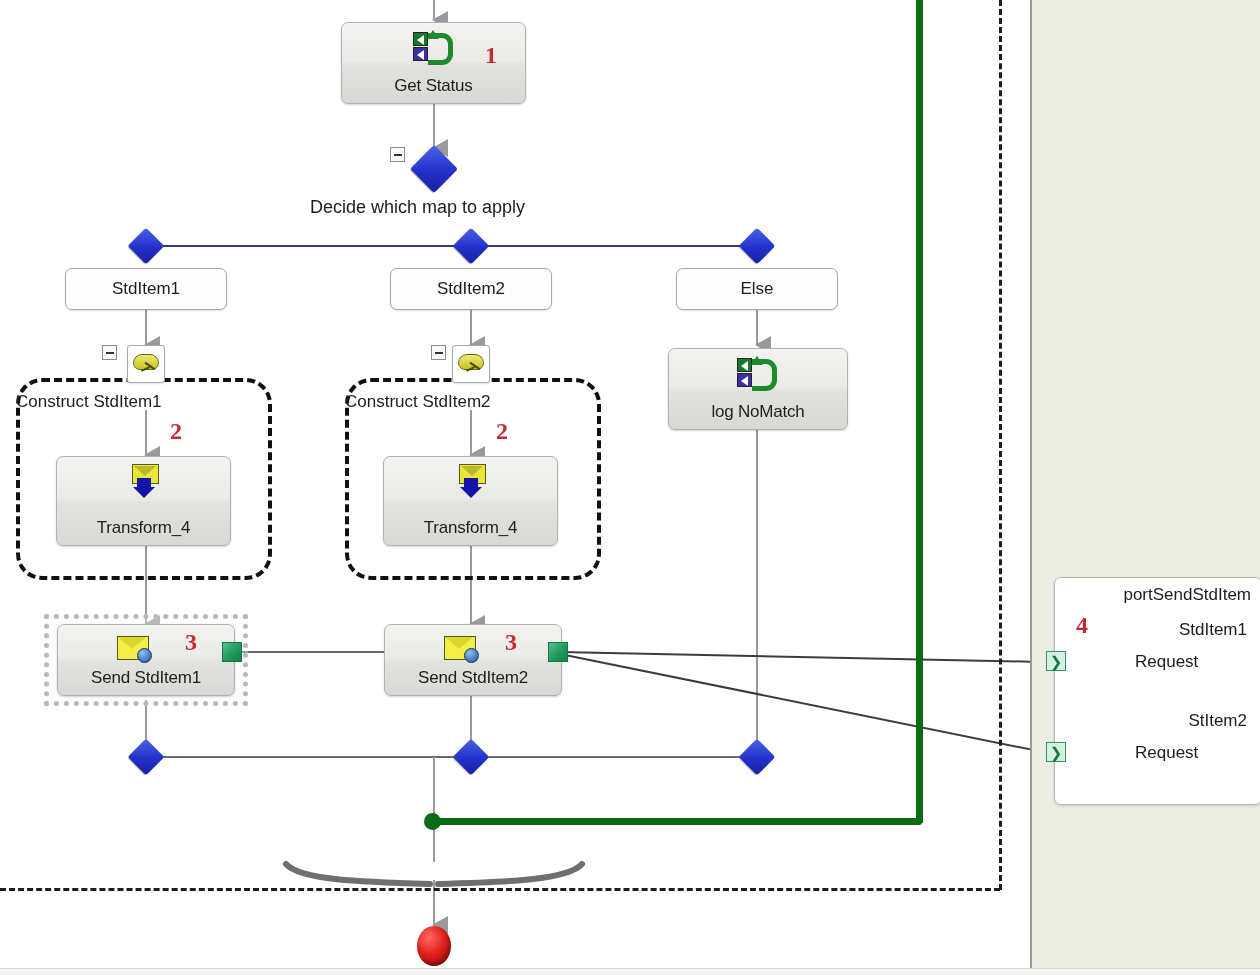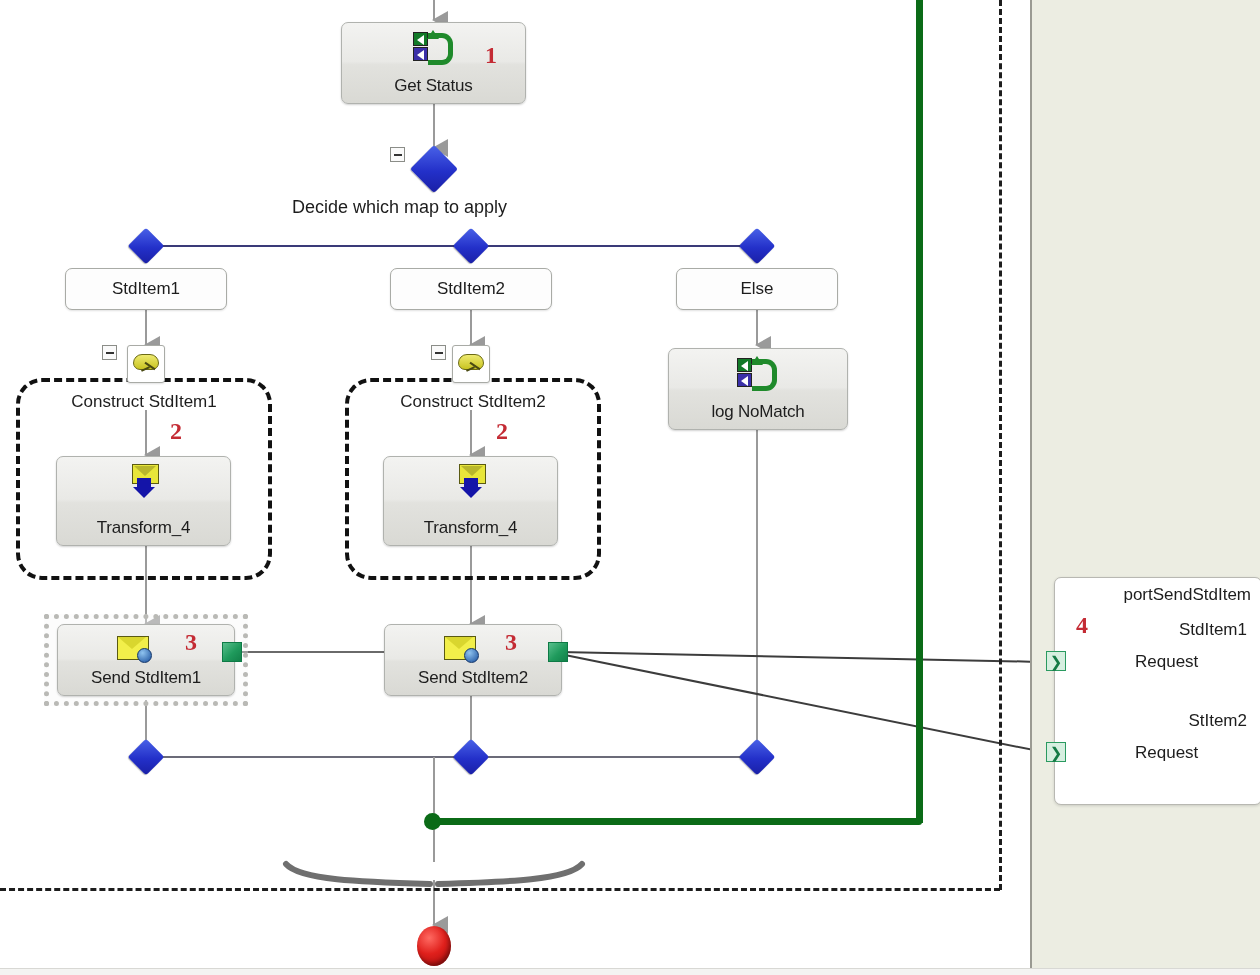--- a/index.html
+++ b/index.html
@@ -92,21 +92,21 @@
     display:flex;align-items:center;justify-content:center;
   }
   .expander i{display:block;width:8px;height:2px;background:#333;}
 
   
   .scope{
     position:absolute;box-sizing:border-box;
     border:4px dashed #111;border-radius:26px;background:transparent;
   }
   .scope-label{
-    position:absolute;font-size:17px;color:#1d1d1d;white-space:nowrap;text-align:center;
+    position:absolute;font-size:17px;color:#1d1d1d;white-space:nowrap;
   }
 
   
   .selhatch{
     position:absolute;box-sizing:border-box;
     border:5px dotted #b9b9b5;background:rgba(245,245,245,.35);
   }
 
   
   .port{
@@ -257,21 +257,21 @@
         </span>
       </div>
       <div class="caption">Get Status</div>
     </div>
     <div class="badge" style="left:485px;top:42px;">1</div>
 
     <div class="expander" style="left:390px;top:147px;">
       <i></i>
     </div>
     <div class="diamond big" style="left:417px;top:152px;"></div>
-    <div class="lbl" style="left:292px;top:197px;font-size:18px;">Decide which map to apply</div>
+    <div class="lbl" style="left:310px;top:197px;font-size:18px;">Decide which map to apply</div>
 
     <div class="diamond" style="left:133px;top:233px;"></div>
     <div class="diamond" style="left:458px;top:233px;"></div>
     <div class="diamond" style="left:744px;top:233px;"></div>
 
     <div class="cond" style="left:65px;top:268px;width:162px;height:42px;">
       <span>StdItem1</span>
     </div>
     <div class="cond" style="left:390px;top:268px;width:162px;height:42px;">
       <span>StdItem2</span>

